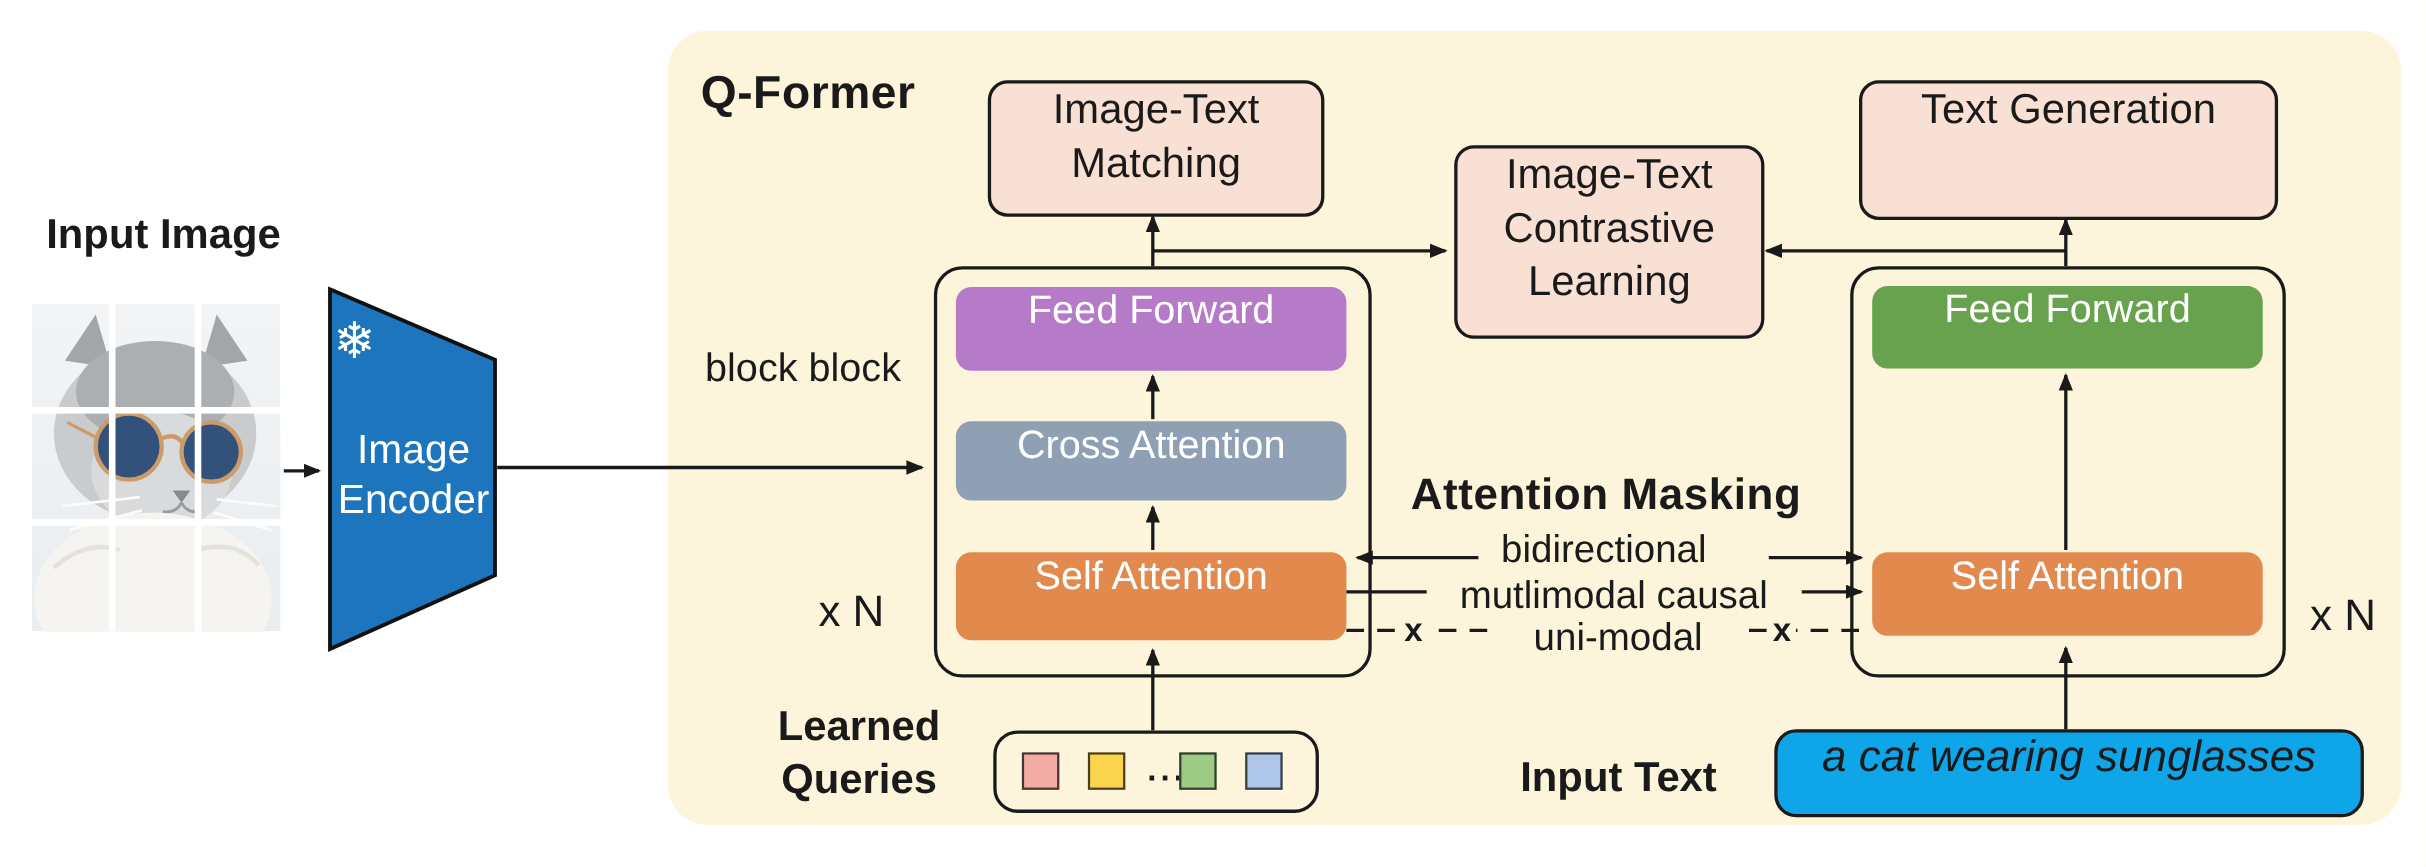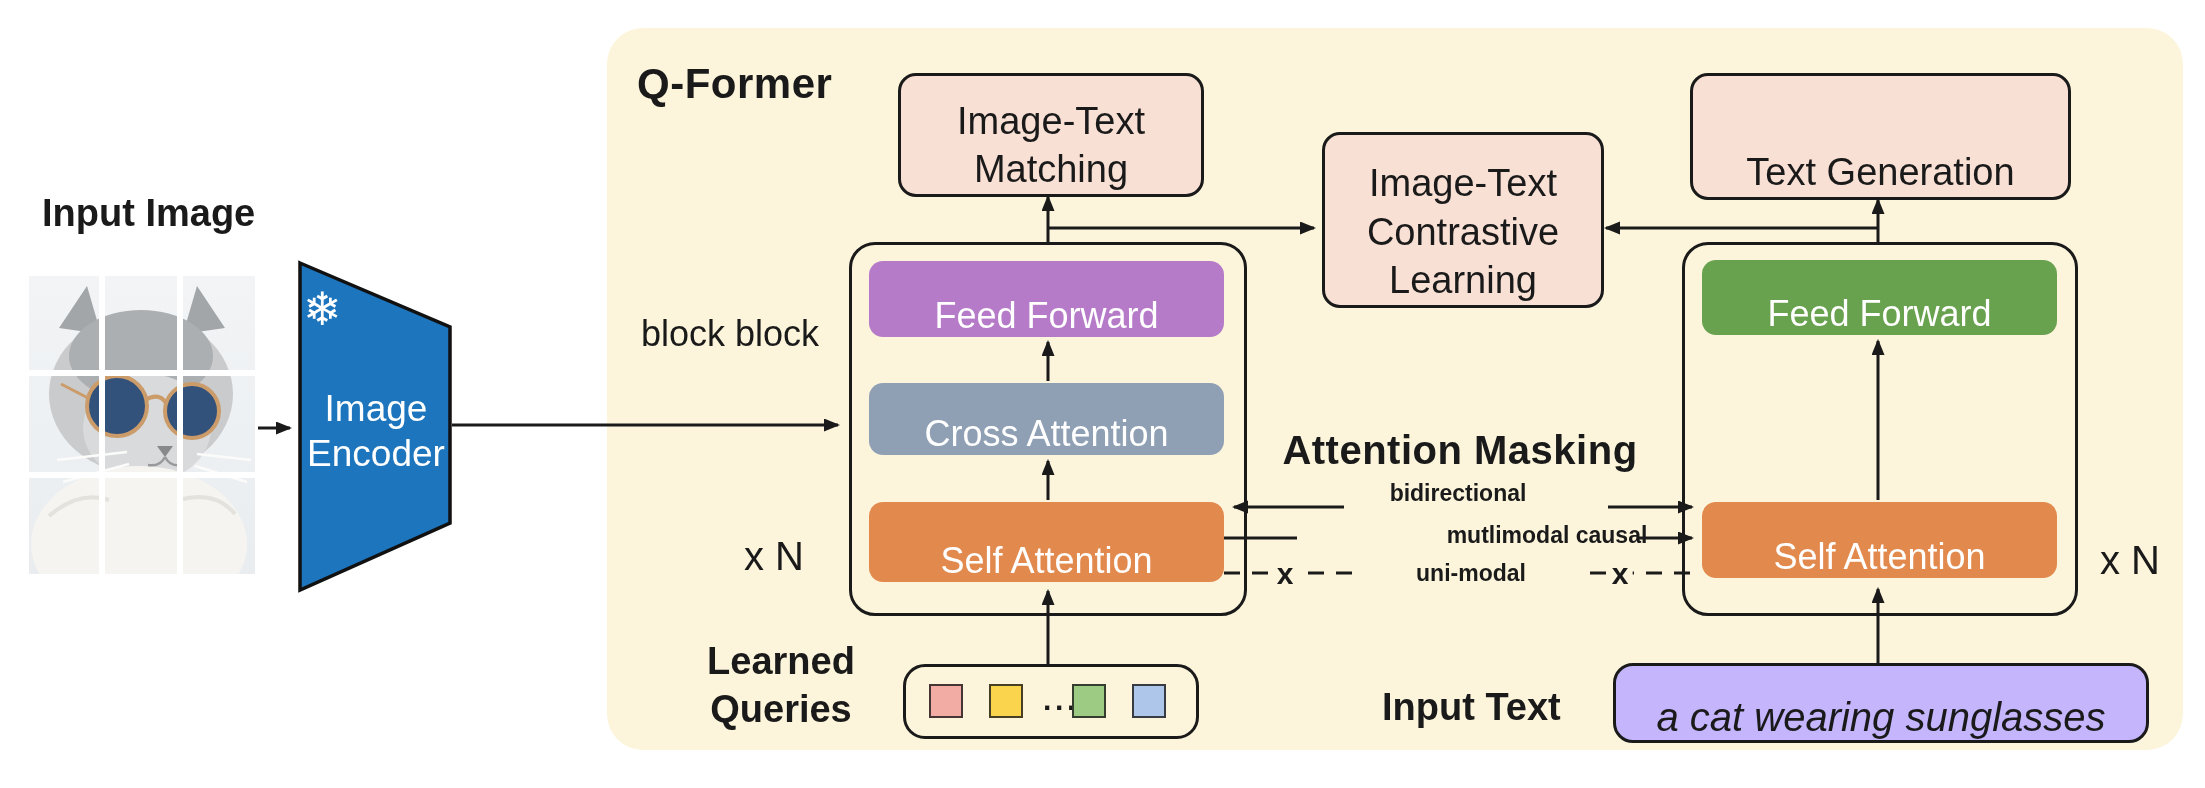--- a/index.html
+++ b/index.html
@@ -4,45 +4,45 @@
 <style>
   html,body{margin:0;padding:0;background:#ffffff;}
   .canvas{
     position:relative;width:2205px;height:788px;background:#ffffff;overflow:hidden;
     font-family:"Liberation Sans", sans-serif;color:var(--ink,#1a1a1a);
   }
   .abs{position:absolute;}
   .cream{
     background:var(--cream);border-radius:36px;
   }
-  .ctr{display:flex;align-items:flex-end;justify-content:center;text-align:center;}
+  .ctr{display:flex;align-items:flex-start;justify-content:center;text-align:center;}
   .title{font-weight:bold;font-size:42px;letter-spacing:0.5px;margin-top:10px;}
   .label-lg{font-weight:bold;font-size:38px;}
   .task-box{
     background:var(--task_pink);border:3px solid var(--ink);border-radius:18px;
     font-size:38px;line-height:1.28;z-index:3;
   }
   .block{
     border:3px solid var(--ink);border-radius:26px;background:transparent;z-index:2;
   }
   .layer{
     border-radius:14px;color:#ffffff;font-size:36px;z-index:3;
   }
   .note{font-size:36px;line-height:1.42;text-align:center;}
-  .mask-row{font-size:23px;white-space:nowrap;transform:translateX(-50%);z-index:3;font-weight:bold;}
+  .mask-row{font-size:35px;white-space:nowrap;transform:translateX(-50%);z-index:3;}
   .xn{font-size:40px;}
   .queries-box{
     background:var(--cream);border:3px solid var(--ink);border-radius:22px;z-index:3;
   }
   .qtoken{position:absolute;top:17px;width:34px;height:34px;border:2px solid rgba(25,25,25,0.8);box-sizing:border-box;}
   .q1{background:var(--q_red);}  .q2{background:var(--q_yellow);}
   .q3{background:var(--q_green);}.q4{background:var(--q_blue);}
   .qdots{position:absolute;top:24px;left:137px;font-size:30px;font-weight:bold;letter-spacing:2px;}
   .input-box{
-    background:#c4b5fd;border:3px solid var(--ink);border-radius:20px;
+    background:#0ea5e9;border:3px solid var(--ink);border-radius:20px;
     font-style:italic;font-size:40px;z-index:3;
   }
   .xmark{
     position:absolute;transform:translate(-50%,-50%);font-weight:bold;font-size:30px;
     background:var(--cream);padding:0 4px;z-index:5;line-height:1;
   }
   .overlay{position:absolute;left:0;top:0;z-index:4;pointer-events:none;}
   .enc-text{
     color:#ffffff;font-size:37px;line-height:1.22;text-align:center;z-index:5;transform:translateX(-50%);
   }
@@ -133,21 +133,21 @@
   <div class="abs layer ctr" style="left:869px;top:502px;width:355px;height:80px;background:var(--orange);">Self Attention</div>
   <div class="abs xn" style="left:744px;top:534px;z-index:3;">x N</div>
 
   <div class="abs block" style="left:1682px;top:242px;width:390px;height:368px;"></div>
   <div class="abs layer ctr" style="left:1702px;top:260px;width:355px;height:75px;background:var(--green);">Feed Forward</div>
   <div class="abs layer ctr" style="left:1702px;top:502px;width:355px;height:76px;background:var(--orange);">Self Attention</div>
   <div class="abs xn" style="left:2100px;top:538px;z-index:3;">x N</div>
 
   <div class="abs title" style="left:1460px;top:418px;transform:translateX(-50%);font-size:40px;z-index:3;white-space:nowrap;">Attention Masking</div>
   <div class="abs mask-row" style="left:1458px;top:480px;">bidirectional</div>
-  <div class="abs mask-row" style="left:1547px;top:522px;">mutlimodal causal</div>
+  <div class="abs mask-row" style="left:1467px;top:522px;">mutlimodal causal</div>
   <div class="abs mask-row" style="left:1471px;top:560px;">uni-modal</div>
   <div class="xmark" style="left:1285px;top:574px;">x</div>
   <div class="xmark" style="left:1620px;top:574px;">x</div>
 
   <div class="abs note" style="left:781px;top:638px;transform:translateX(-50%);font-weight:bold;font-size:38px;line-height:1.25;z-index:3;">
     <div>Learned</div>
     <div>Queries</div>
   </div>
   <div class="abs queries-box" style="left:903px;top:664px;width:290px;height:69px;">
     <div class="qtoken q1" style="left:23px;"></div>

